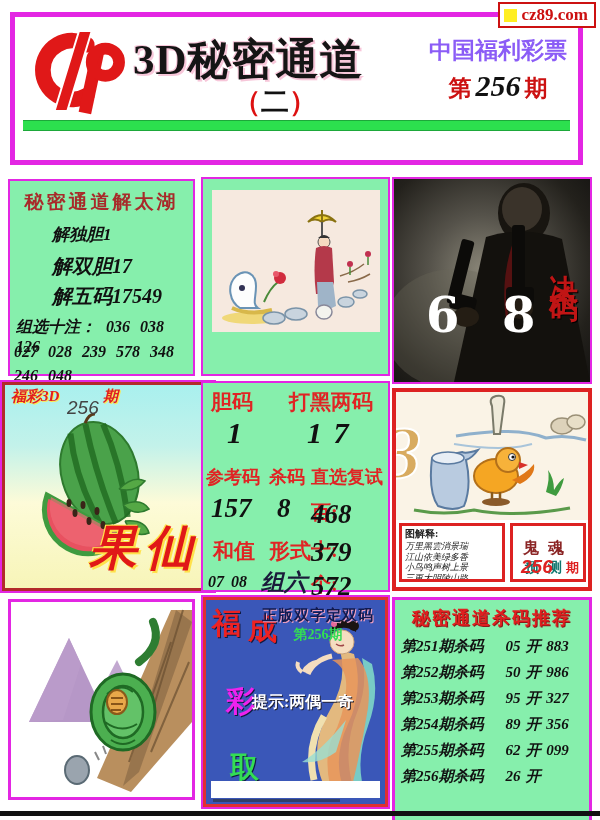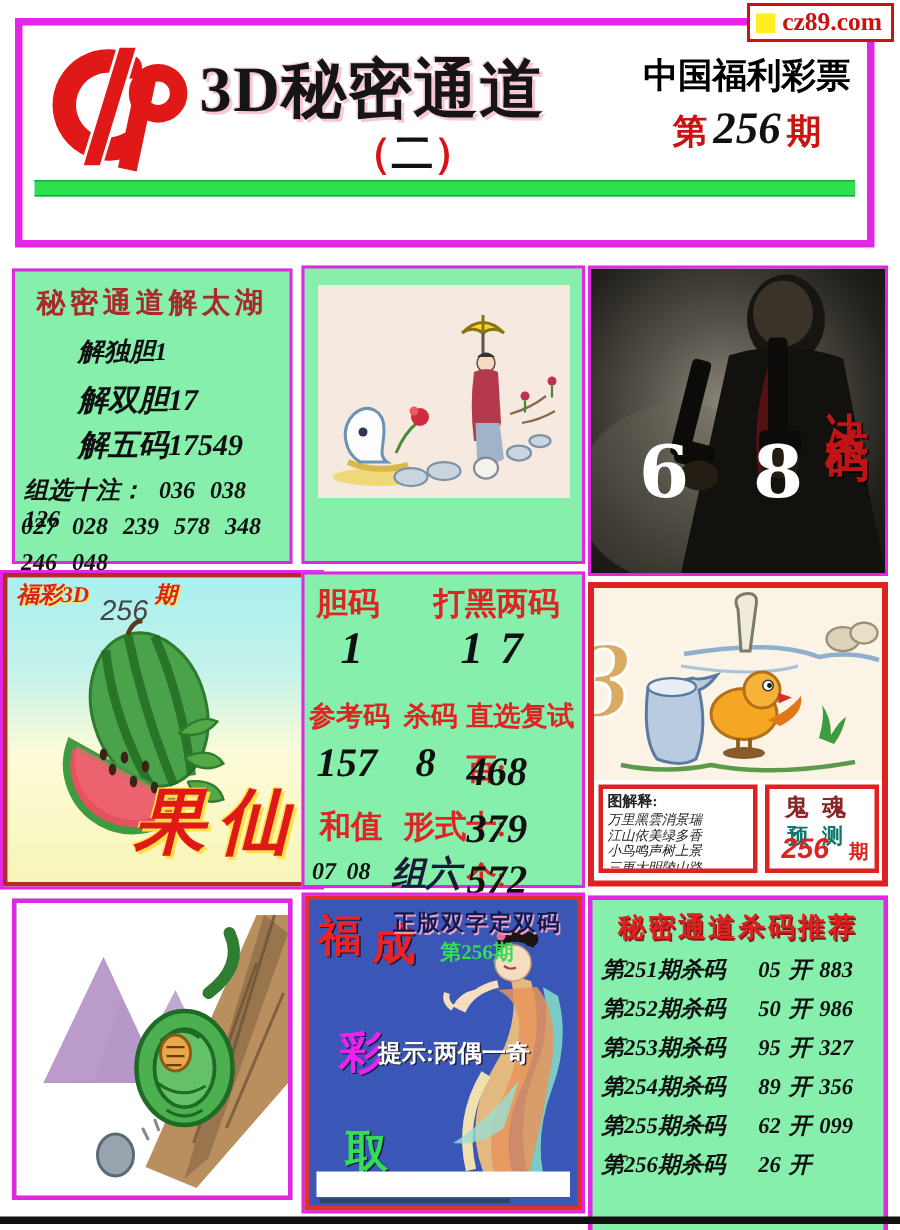--- a/index.html
+++ b/index.html
@@ -18,21 +18,21 @@
   .header-box{position:absolute;left:10px;top:12px;width:573px;height:153px;
               border:5px solid #e326e3;background:#fff;box-sizing:border-box;}
   .logo{position:absolute;left:14px;top:10px;width:100px;height:88px;}
   .main-title{position:absolute;left:118px;top:14px;width:280px;text-align:left;
               font-size:43px;font-weight:bold;color:#151515;font-family:"Liberation Serif",serif;
               text-shadow:2px 2px 0 #f7c6d9,-1px -1px 0 #f7c6d9;letter-spacing:1px;white-space:nowrap;}
   .sub-title{position:absolute;left:150px;top:66px;width:220px;text-align:center;font-size:28px;
              font-weight:bold;color:#111;font-family:"Liberation Serif",serif;}
   .sub-title .paren{color:#dd1111;}
   .brand{position:absolute;left:398px;top:18px;width:170px;text-align:center;font-size:23px;
-         font-weight:bold;color:#000000;font-family:Liberation Serif, serif;white-space:nowrap;}
+         font-weight:bold;color:#8b5cf6;font-family:Liberation Serif, serif;white-space:nowrap;}
   .issue-line{position:absolute;left:398px;top:52px;width:170px;text-align:center;
               font-family:"Liberation Serif",serif;white-space:nowrap;}
   .issue-line .r{color:#cc1111;font-size:23px;font-weight:bold;}
   .issue-line .n{color:#111;font-size:30px;font-weight:bold;font-style:italic;padding:0 4px;}
   .green-bar{position:absolute;left:8px;right:8px;top:103px;height:9px;background:#2ce04e;
              border-top:1px solid #1da83a;border-bottom:1px solid #1da83a;}
 
   
   .taihu{left:8px;top:179px;width:187px;height:197px;}
   .taihu .ttl{position:absolute;left:0;top:8px;width:100%;text-align:center;color:#a82a2a;
@@ -102,21 +102,21 @@
   .bird{left:392px;top:388px;width:200px;height:203px;border:4px solid #dd2222;background:#fff;
         box-sizing:border-box;}
   .bird svg{position:absolute;left:0px;top:0px;}
   .poem{position:absolute;left:3px;top:131px;width:106px;height:59px;border:3px solid #dd2222;
         box-sizing:border-box;padding:1px 3px;overflow:hidden;}
   .poem .ph{font-size:10px;font-weight:bold;color:#222;font-family:"Liberation Serif",serif;}
   .poem .pl{font-size:9px;color:#222;font-style:italic;line-height:10.5px;
             font-family:"Liberation Serif",serif;white-space:nowrap;}
   .ghost{position:absolute;left:114px;top:131px;width:76px;height:59px;border:3px solid #dd2222;
          box-sizing:border-box;text-align:center;}
-  .ghost .g1{margin-top:2px;font-size:16px;font-weight:bold;color:#8b2525;letter-spacing:9px;
+  .ghost .g1{margin-top:12px;font-size:16px;font-weight:bold;color:#8b2525;letter-spacing:9px;
              font-family:"Liberation Serif",serif;}
   .ghost .g2{font-size:14px;font-weight:bold;color:#0f766e;letter-spacing:9px;
              font-family:"Liberation Serif",serif;}
   .ghost .g3{position:absolute;left:8px;top:30px;font-size:19px;font-weight:bold;font-style:italic;color:#d22;}
   .ghost .g4{position:absolute;right:4px;bottom:2px;font-size:13px;font-weight:bold;color:#d22;
              font-family:"Liberation Serif",serif;}
 
   
   .mount{left:8px;top:599px;width:187px;height:201px;border:3px solid #e326e3;}
 

